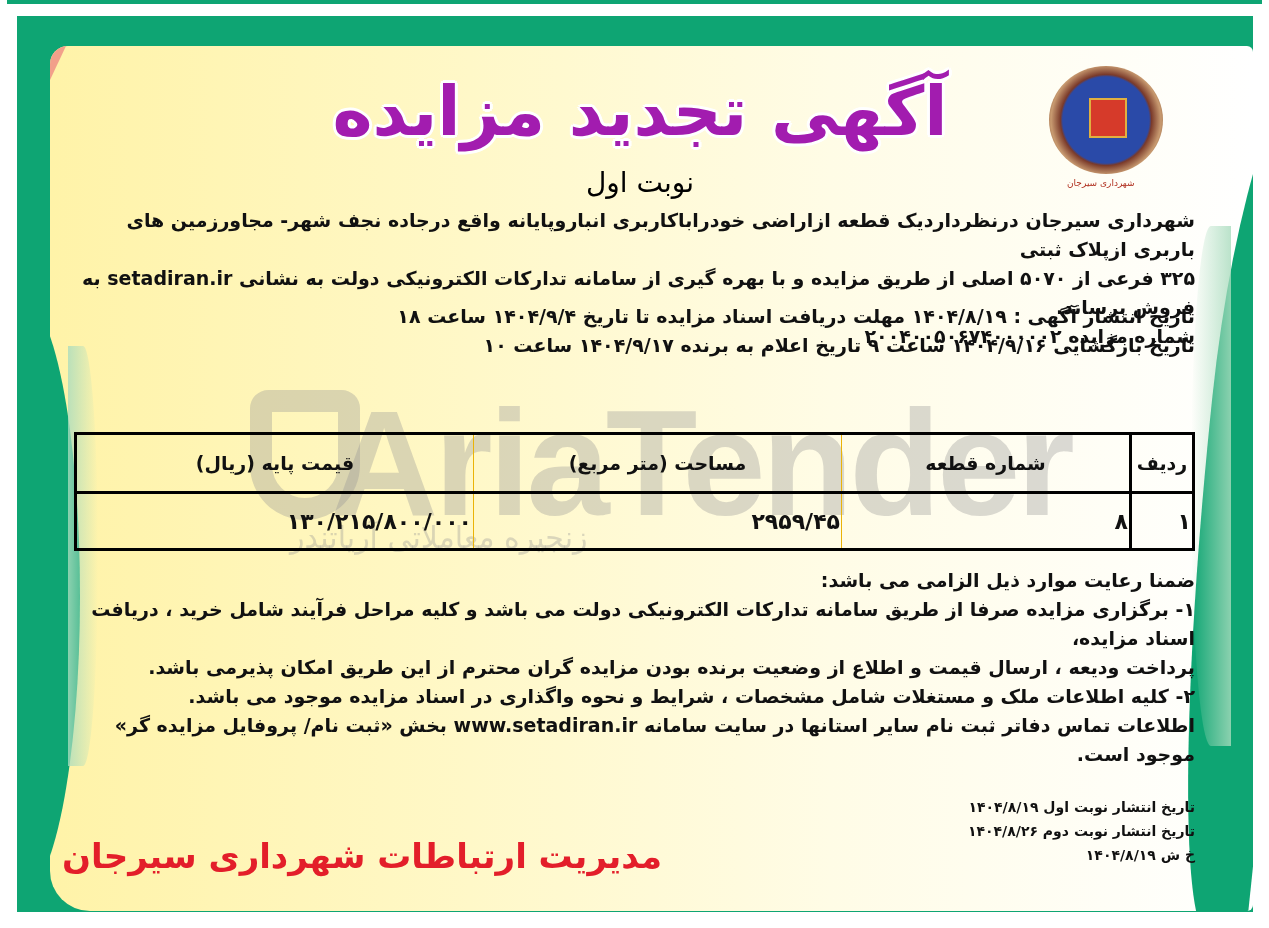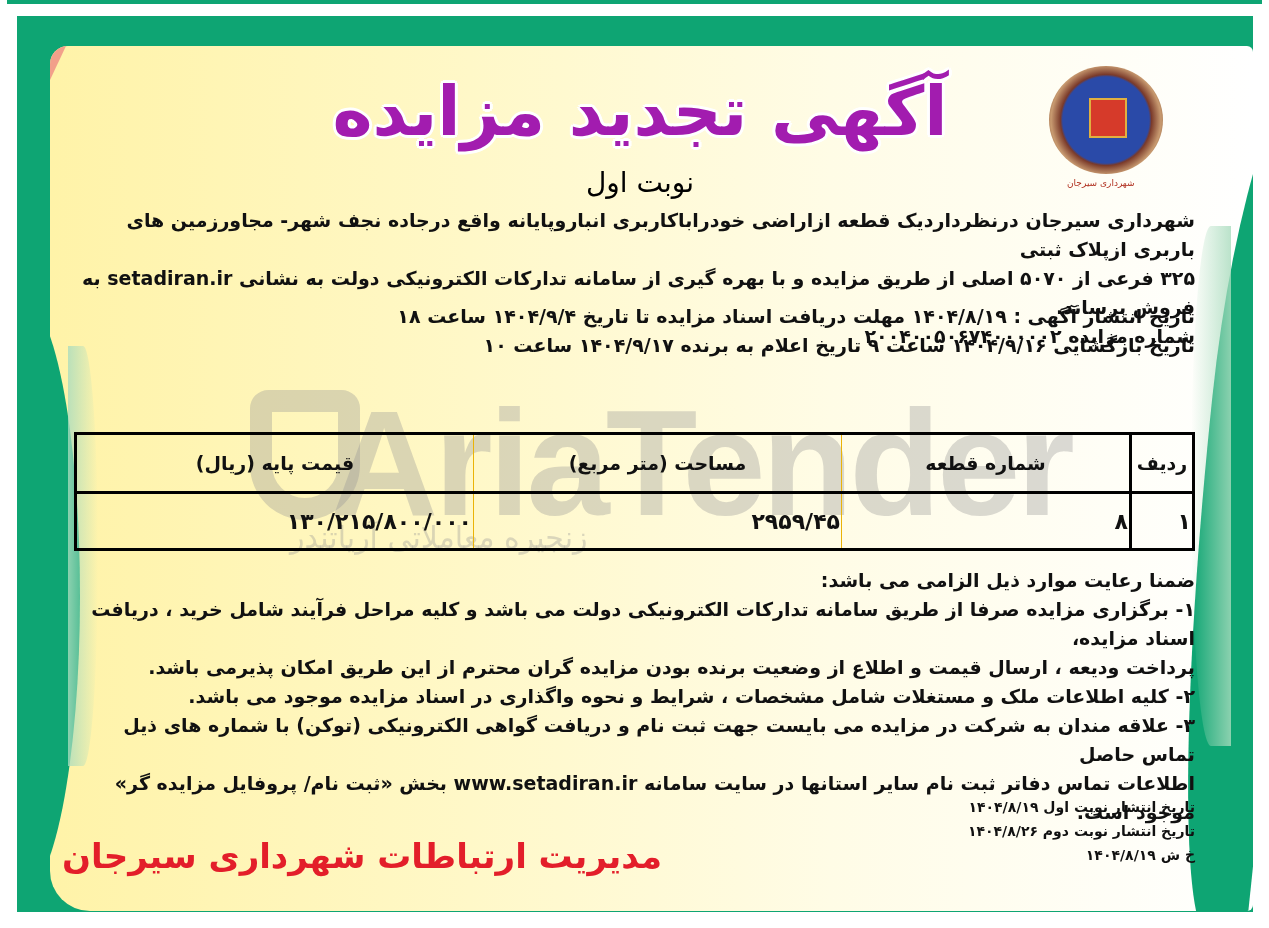--- a/index.html
+++ b/index.html
@@ -186,21 +186,20 @@
       </tr>
     </tbody>
   </table>
 </div>
 
 <div class="body-text terms">
   <div>ضمنا رعایت موارد ذیل الزامی می باشد:</div>
   <div>۱- برگزاری مزایده صرفا از طریق سامانه تدارکات الکترونیکی دولت می باشد و کلیه مراحل فرآیند شامل خرید ، دریافت اسناد مزایده،</div>
   <div>پرداخت ودیعه ، ارسال قیمت و اطلاع از وضعیت برنده بودن مزایده گران محترم از این طریق امکان پذیرمی باشد.</div>
   <div>۲- کلیه اطلاعات ملک و مستغلات شامل مشخصات ، شرایط و نحوه واگذاری در اسناد مزایده موجود می باشد.</div>
-  <div>۳- علاقه مندان به شرکت در مزایده می بایست جهت ثبت نام و دریافت گواهی الکترونیکی (توکن) با شماره های ذیل تماس حاصل</div>
   <div>اطلاعات تماس دفاتر ثبت نام سایر استانها در سایت سامانه www.setadiran.ir بخش «ثبت نام/ پروفایل مزایده گر» موجود است.</div>
 </div>
 
 <div class="footer-dates">
   <div>تاریخ انتشار نوبت اول ۱۴۰۴/۸/۱۹</div>
   <div>تاریخ انتشار نوبت دوم ۱۴۰۴/۸/۲۶</div>
   <div>خ ش ۱۴۰۴/۸/۱۹</div>
 </div>
 
 <div class="signature">مدیریت ارتباطات شهرداری سیرجان</div>

